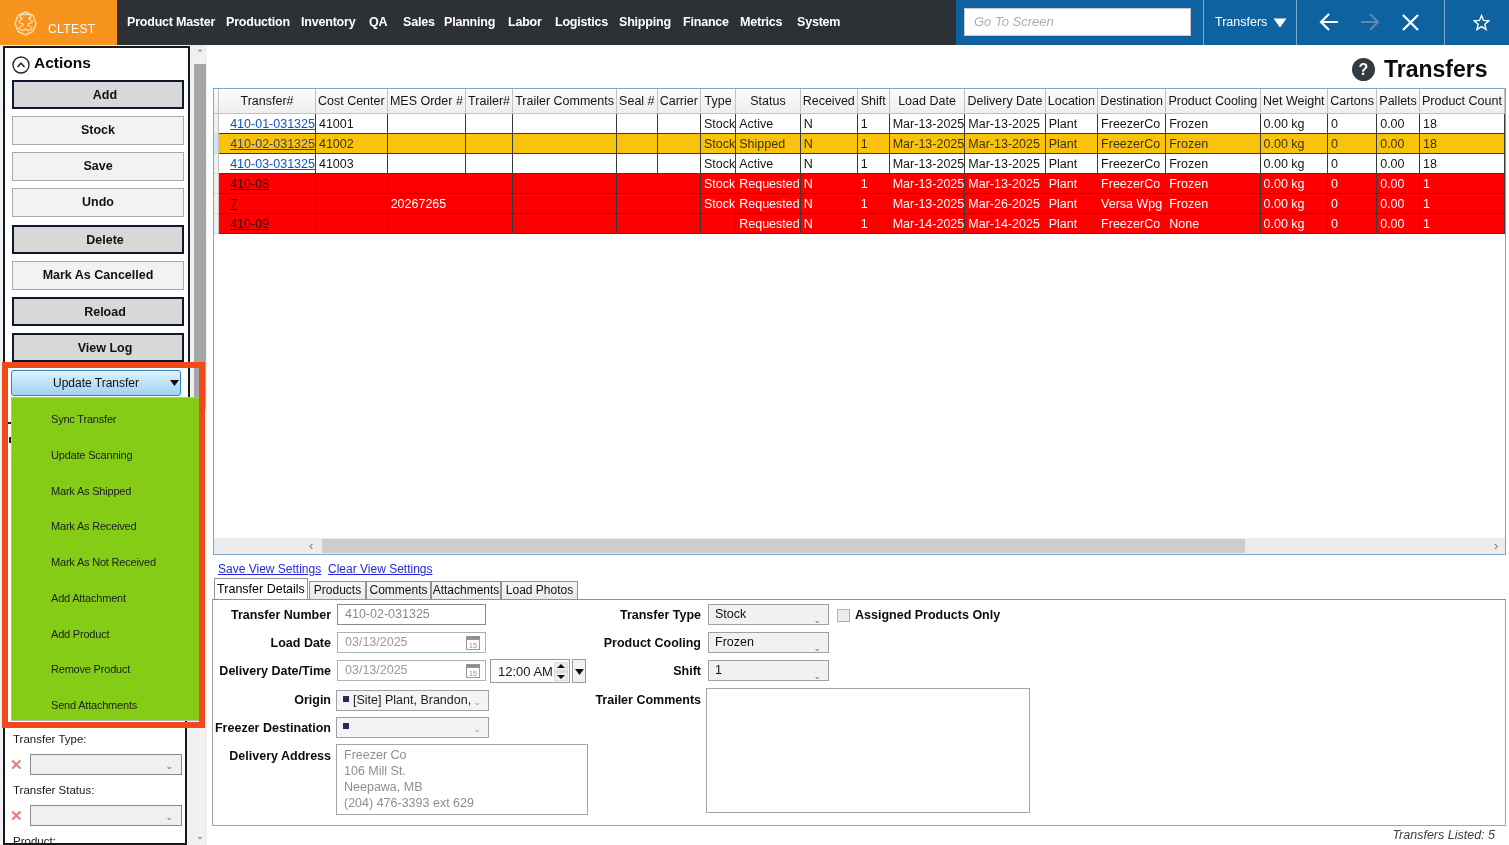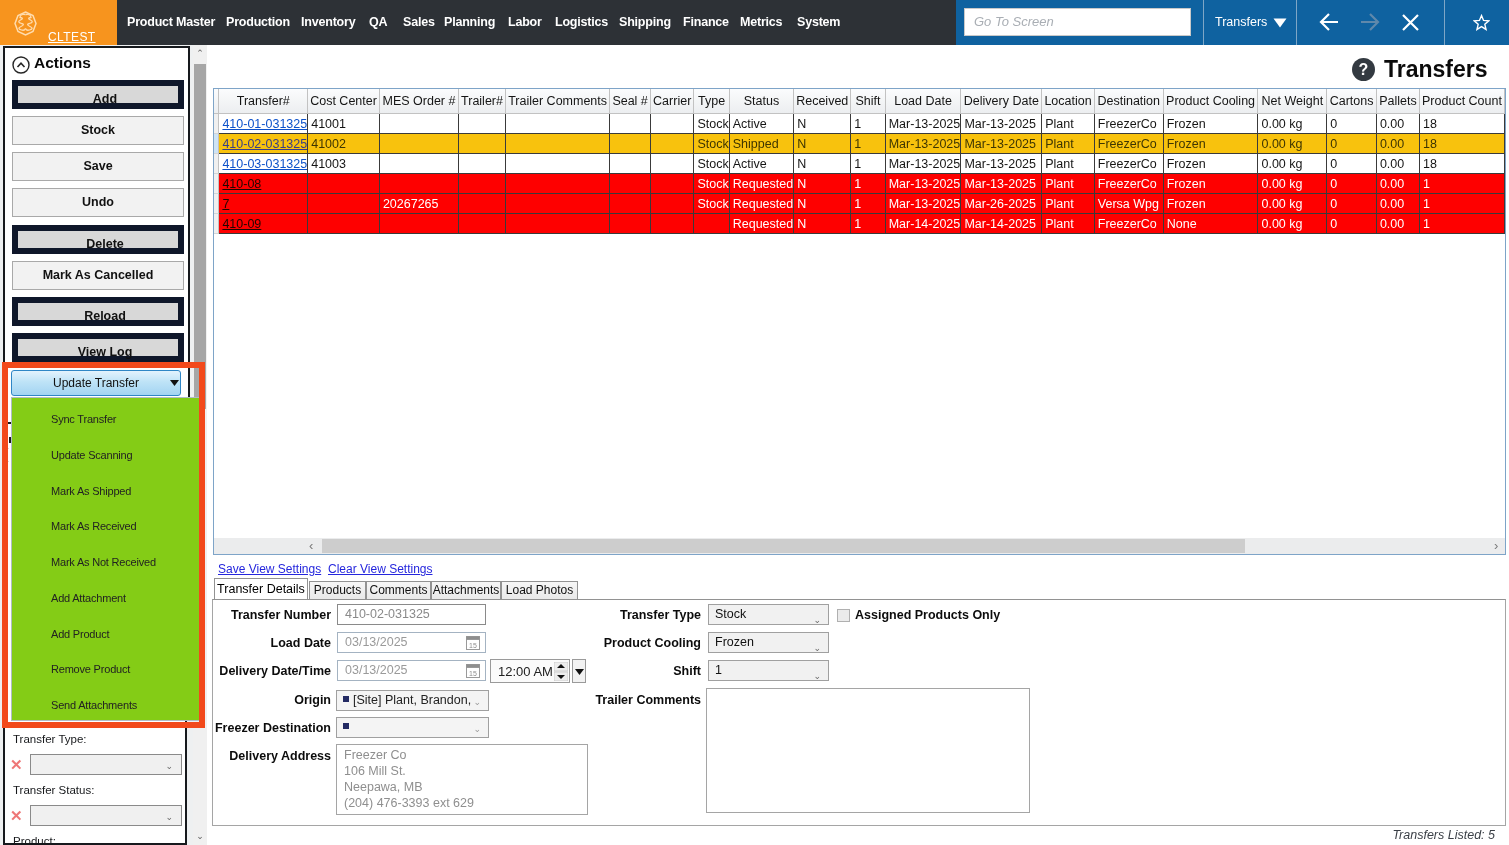--- a/index.html
+++ b/index.html
@@ -5,32 +5,32 @@
 * { margin:0; padding:0; box-sizing:border-box; }
 html,body { width:1509px; height:845px; overflow:hidden; background:#fff; }
 body { font-family:"Liberation Sans", sans-serif; }
 #page { position:relative; width:1509px; height:845px; background:#fff; overflow:hidden; }
 .abs { position:absolute; }
 
 
 #topbar { position:absolute; left:0; top:0; width:1509px; height:45px; background:#2d3136; }
 #logo { position:absolute; left:0; top:0; width:117px; height:45px; background:#f7941e; }
 #logo .brand { position:absolute; left:50px; top:9px; color:#fff; font-style:italic; font-weight:bold; font-size:8px; letter-spacing:0.7px;margin-top:48px; }
-#logo .sub { position:absolute; left:48px; top:30px; color:#fff; font-size:12px; letter-spacing:0.4px;text-decoration:underline; }
+#logo .sub { position:absolute; left:48px; top:22px; color:#fff; font-size:12px; letter-spacing:0.4px; }
 .nav { position:absolute; top:0; height:45px; line-height:45px; color:#fff; font-weight:bold; font-size:12.5px; letter-spacing:-0.2px; white-space:nowrap; }
 #bluebar { position:absolute; left:956px; top:0; width:553px; height:45px; background:#0f62a0; }
 #goto { position:absolute; left:8px; top:8px; width:227px; height:28px; background:#fff; border:1px solid #c9c9c9; font-style:italic; color:#a9aeb4; font-size:13px; line-height:26px; padding-left:9px; }
 .vsep { position:absolute; top:0; width:1px; height:45px; background:#7ea6c6; }
 
 
 #side-bg { position:absolute; left:0; top:45px; width:207px; height:800px; background:#eef0f1; }
 #side-scroll { position:absolute; left:193px; top:45px; width:14px; height:800px; background:#f0f0f0; }
 #actions-panel { position:absolute; left:3px; top:46px; width:187px; height:378px; background:#fff; border:2px solid #16191d; }
 .abtn { position:absolute; left:7px; width:172px; height:29px; text-align:center; font-weight:bold; font-size:12.5px; color:#111; }
-.abtn.dark  { background:#d8d8d8; border:6px solid #0f172a; line-height:27px;padding-left:14px; }
+.abtn.dark  { background:#d8d8d8; border:2px solid #0f172a; line-height:27px;padding-left:14px; }
 .abtn.light { background:#f2f2f2; border:1px solid #a9a9a9; line-height:27px; }
 #filters-panel { position:absolute; left:3px; top:424px; width:184px; height:421px; background:#fff; border:2px solid #16191d; border-top:none; }
 #updbtn { position:absolute; left:11px; top:370px; width:170px; height:26px; border:1px solid #2f86c6; border-radius:3px; background:linear-gradient(#e3f3fd,#bee3f7 45%,#a3d4f2); text-align:center; line-height:24px; font-size:12px; color:#111; }
 #menu { position:absolute; left:11px; top:397px; width:189px; height:324px; background:#84cc16; border:1px solid #b0bcc6; }
 .mitem { position:absolute; left:39px; font-size:11px; letter-spacing:-0.2px; color:#222; }
 #orange { position:absolute; left:2px; top:362px; width:203px; height:366px; border:6px solid #f2491b; }
 .flabel { position:absolute; left:8px; font-size:11.5px; color:#16181b; }
 .fcombo { position:absolute; left:25px; width:152px; height:21px; background:#f0f0f0; border:1px solid #8a8a8a; }
 .redx { position:absolute; left:5px; font-size:15px; color:#e77; font-weight:bold; }
 .chev { position:absolute; color:#686868; font-size:9px; }
@@ -41,21 +41,21 @@
 
 
 #grid { position:absolute; left:213px; top:88px; width:1293px; height:467px; background:#fff; border:1px solid #7ea4c8; }
 #gtable { border-collapse:separate; border-spacing:0; table-layout:fixed; font-size:12.5px; color:#151515; }
 #gtable th { font-weight:normal; background:linear-gradient(#fbfcfd,#eceef0); border-right:1px solid #c2c2c2; border-bottom:1px solid #c2c2c2; height:25px; text-align:center; overflow:hidden; white-space:nowrap; padding:0 2px; }
 #gtable td { border-right:1px solid #3a3a3a; border-bottom:1px solid #3a3a3a; height:20px; padding:0 0 0 3px; overflow:hidden; white-space:nowrap; }
 tr.h19 td { height:19px; }
 #gtable td.rh { border-right:1px solid #c2c2c2; border-bottom:1px solid #d5d5d5; background:#f0f0f0; padding:0; }
 tr.yellow td { background:#f8c20d; color:#3e3500; }
 tr.red td { background:#fe0000; color:#fff; }
-a.lnk { color:#0c51cb; text-decoration:underline; }
+a.lnk { color:#0c51cb; text-decoration:underline;margin-left:8px; }
 tr.yellow a.lnk { color:#383e85; }
 tr.red a.lnk { color:#230500; }
 
 
 #ghsb { position:absolute; left:0px; bottom:0px; width:1291px; height:16px; background:#ebeced; }
 #ghsb .thumb { position:absolute; left:108px; top:1px; width:923px; height:14px; background:#cdcdcd; }
 .sbarrow { position:absolute; color:#7a7a7a; font-size:13px; line-height:16px; }
 
 
 .viewlink { position:absolute; color:#2526dd; text-decoration:underline; font-size:12px; }

